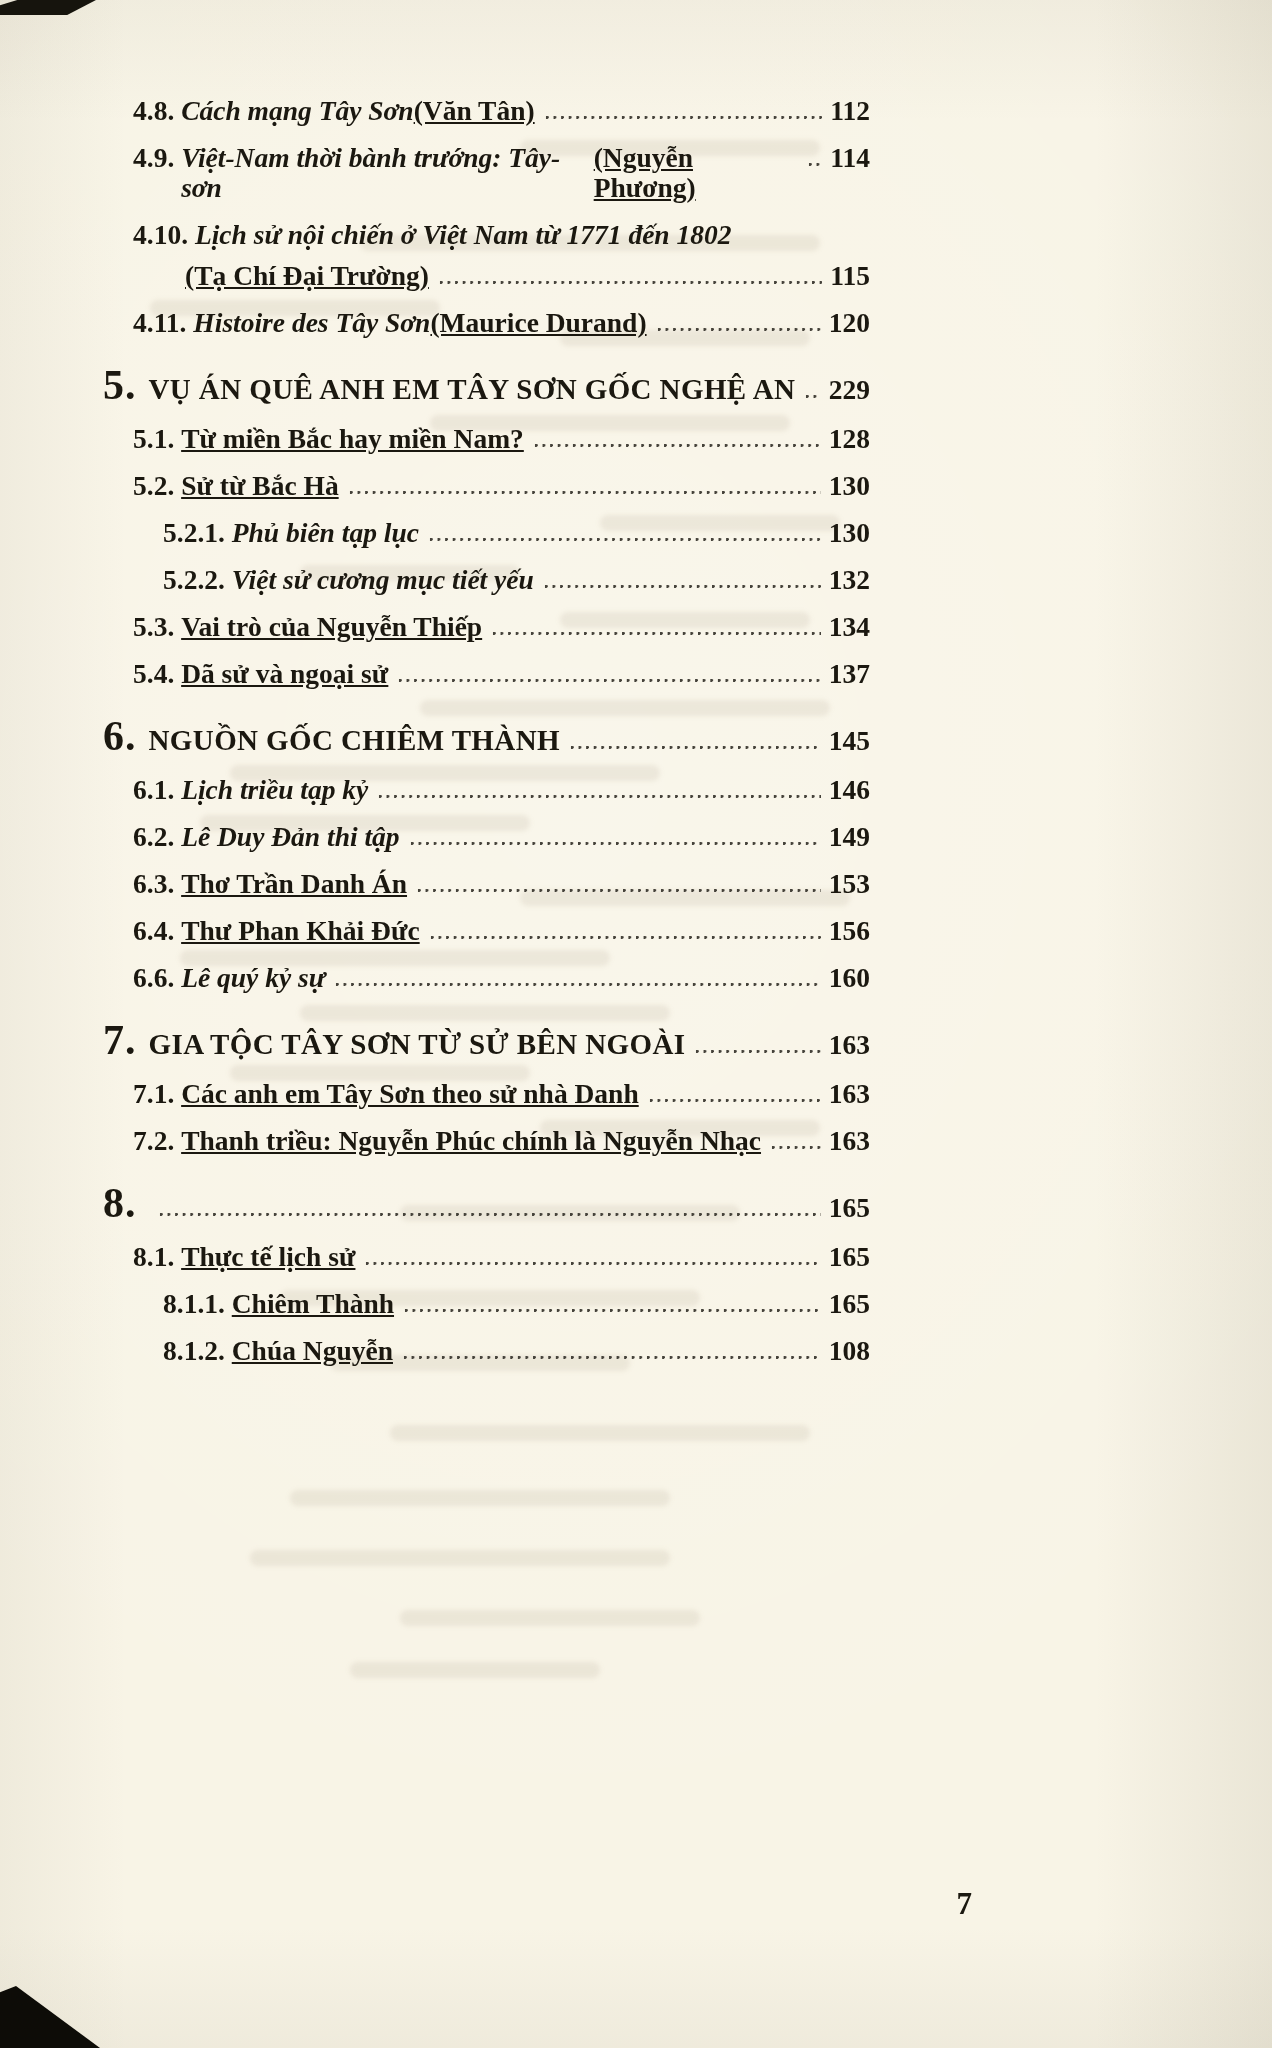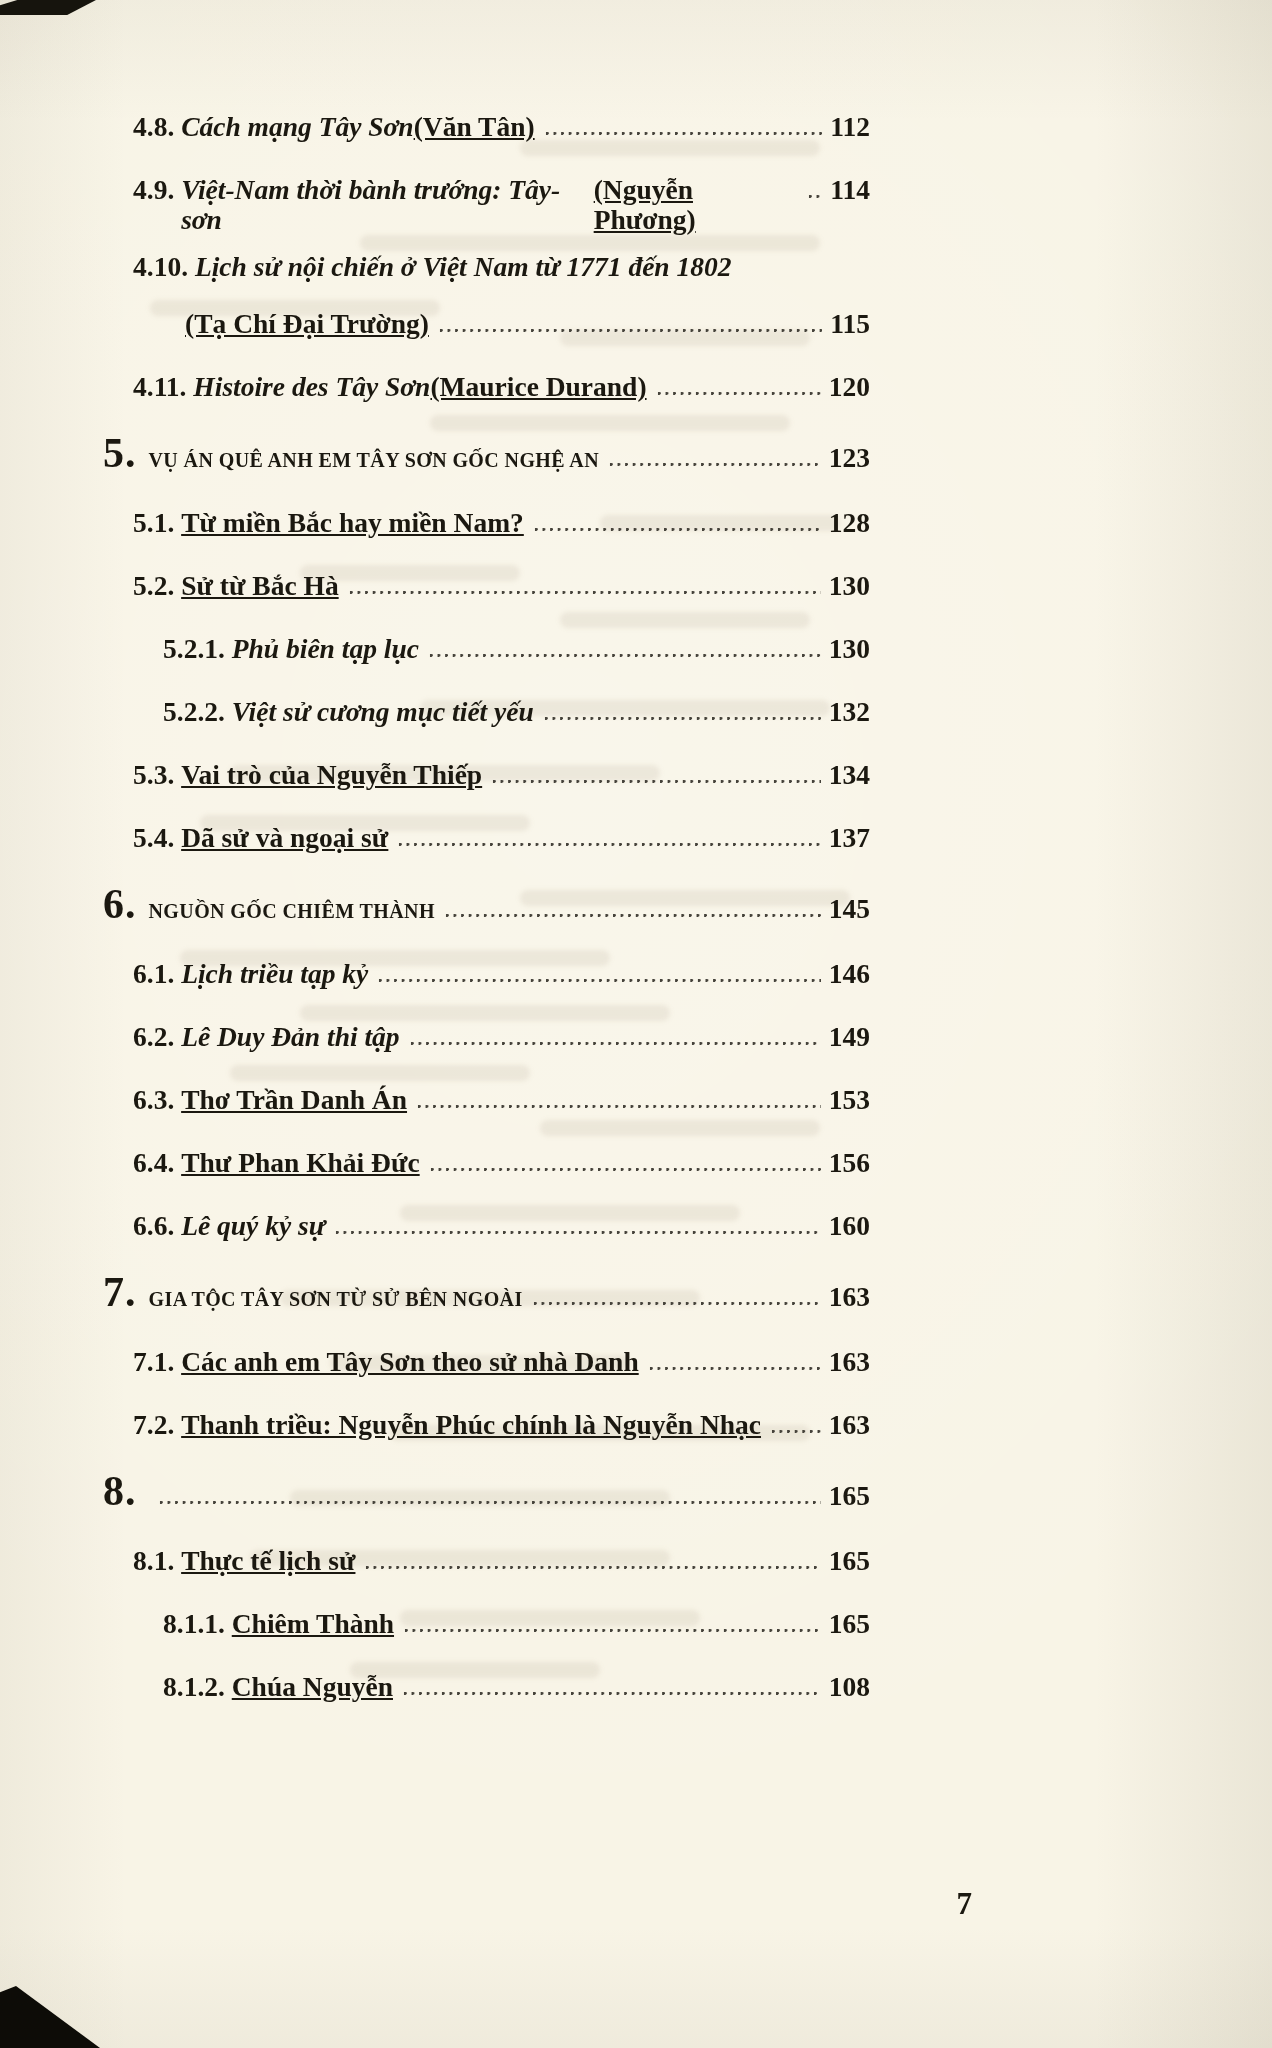--- a/index.html
+++ b/index.html
@@ -42,28 +42,28 @@
   .it{font-style:italic;}
   .rm{font-style:normal;text-decoration:underline;}
   .dots{
     flex:1 1 14px;min-width:14px;height:5px;
     margin:0 8px 0 10px;
     background-image:radial-gradient(circle at 2.2px 2.4px, var(--dot) 1.35px, rgba(0,0,0,0) 1.65px);
     background-size:7.6px 5px;
     background-repeat:repeat-x;
     background-position:left bottom;
   }
-  .pg{flex:0 0 auto;margin-top:16px;}
+  .pg{flex:0 0 auto;}
   .chapter{
     margin:26px 0 18px -30px;
     width:calc(100% + 30px);
     line-height:1;font-weight:bold;
   }
   .chnum{font-size:42px;margin-right:12px;letter-spacing:1px;}
-  .chtitle{font-size:20px;letter-spacing:0.4px;}
+  .chtitle{font-size:29px;letter-spacing:0.4px;}
   .indent-1{padding-left:30px;}
   .cont{padding-left:52px;margin-top:-6px;text-align:center;}
   .folio{
     position:absolute;right:300px;top:1886px;
     font-size:31px;font-weight:bold;
   }
   
   .corner-tl{
     position:absolute;left:0;top:0;width:96px;height:15px;
     background:#16140d;
@@ -138,21 +138,21 @@
           <span class="num">4.11. </span>
           <span class="it">Histoire des Tây Sơn </span>
           <span class="rm">(Maurice Durand)</span>
           <span class="dots"></span>
           <span class="pg">120</span>
         </div>
         <div class="row chapter">
           <span class="chnum">5.</span>
           <span class="chtitle">VỤ ÁN QUÊ ANH EM TÂY SƠN GỐC NGHỆ AN</span>
           <span class="dots"></span>
-          <span class="pg">123</span>
+          <span class="pg">229</span>
         </div>
         <div class="row item">
           <span class="num">5.1. </span>
           <span class="rm">Từ miền Bắc hay miền Nam?</span>
           <span class="dots"></span>
           <span class="pg">128</span>
         </div>
         <div class="row item">
           <span class="num">5.2. </span>
           <span class="rm">Sử từ Bắc Hà</span>

